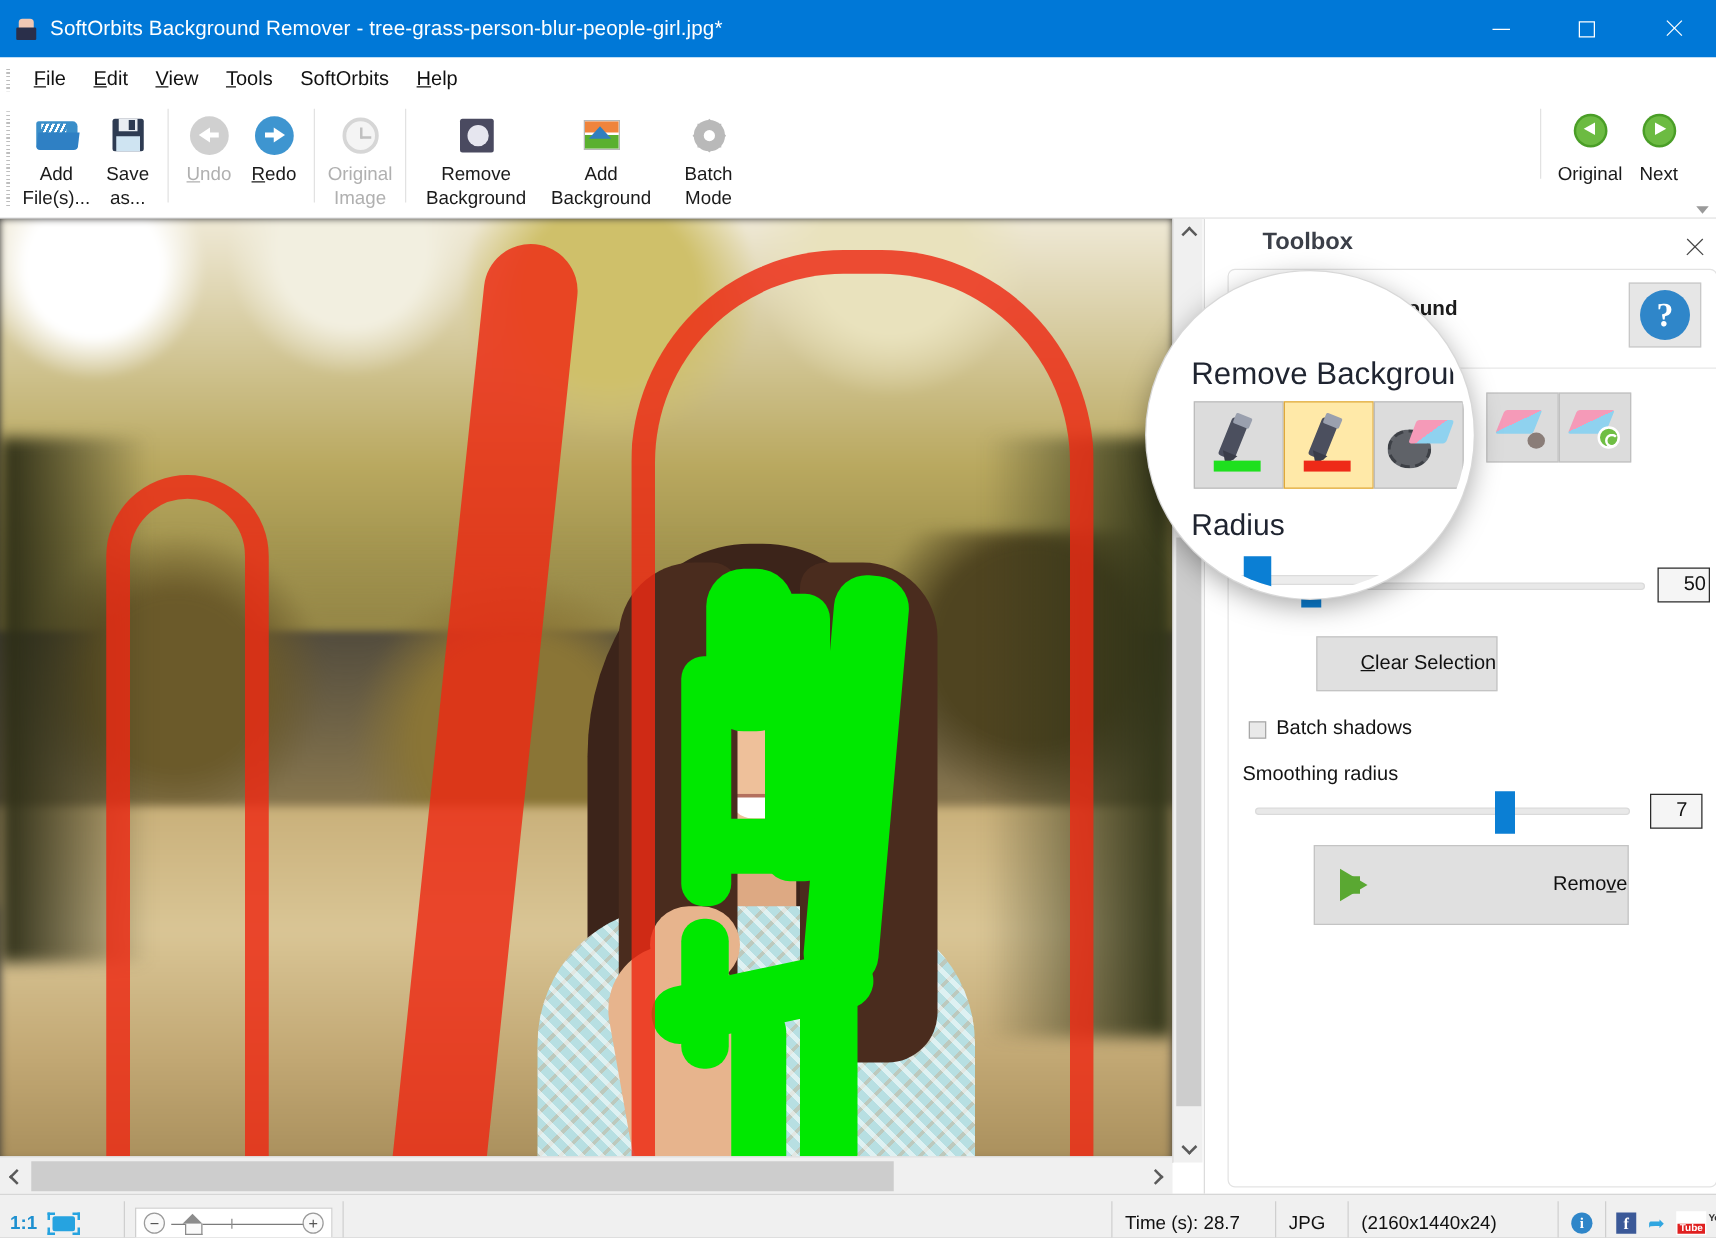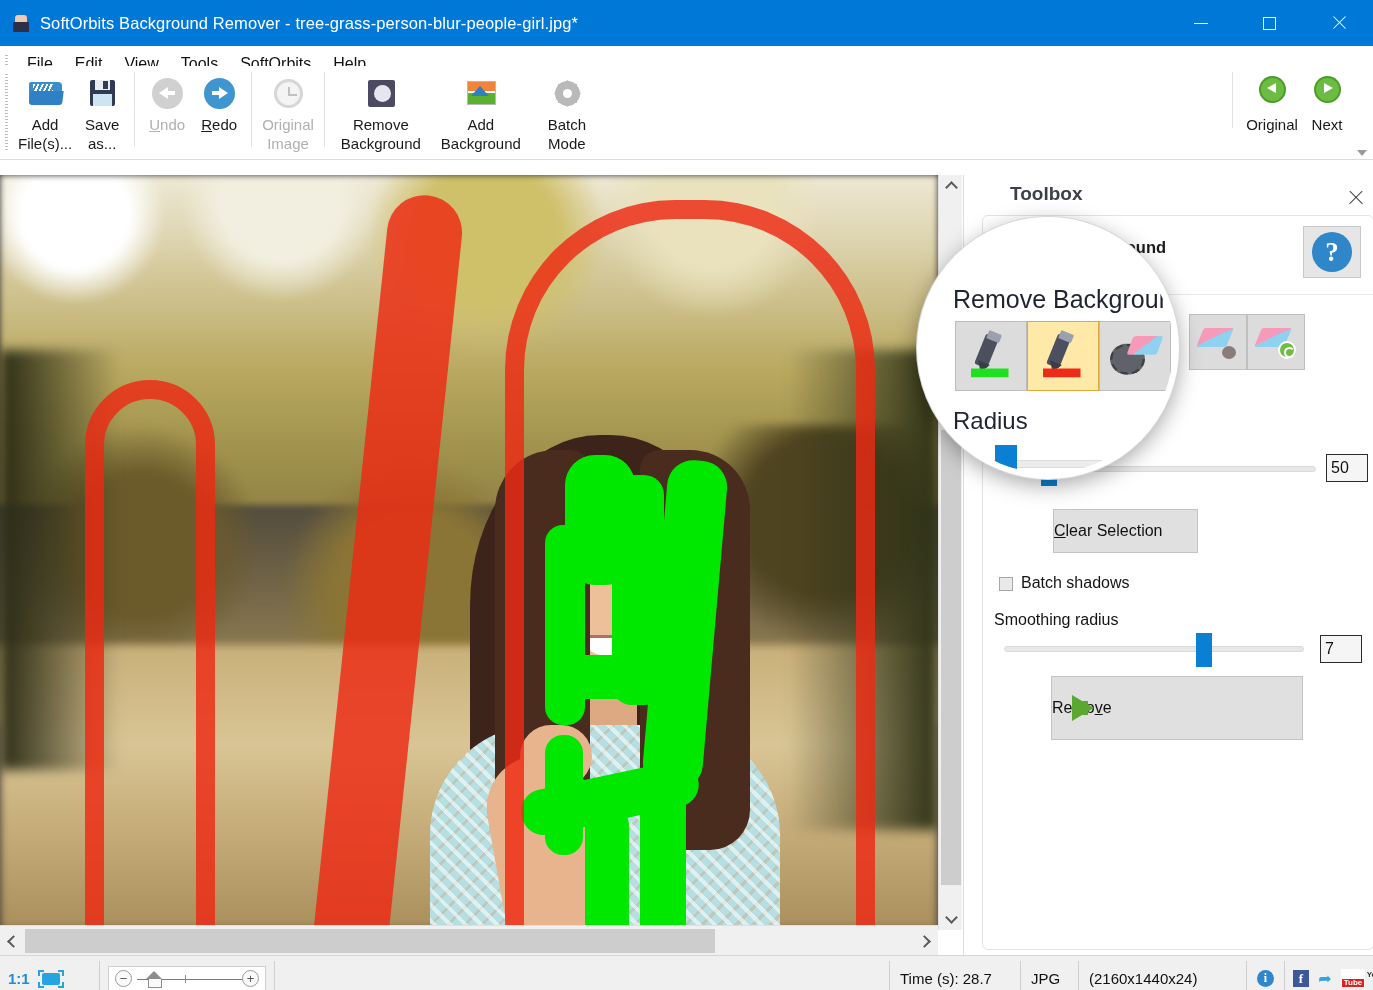--- a/index.html
+++ b/index.html
@@ -53,21 +53,21 @@
     width: 3px; height: 18px; margin-left: 5px; margin-right: 8px;
     background-image: repeating-linear-gradient(to bottom, #bdbdbd 0 1px, transparent 1px 3px);
   }
   .menu-item {
     font-size: 16px; color: #111; padding: 2px 11px; white-space: nowrap; cursor: default;
   }
   .menu-item u { text-decoration: underline; }
 
   
   .toolbar {
-    position: absolute; left: 0; top: 66px; width: 1373px; height: 94px;
+    position: absolute; left: 0; top: 81px; width: 1373px; height: 94px;
     background: #ffffff; border-bottom: 1px solid #ddd;
   }
   .tb-grip {
     position: absolute; left: 5px; top: 8px; width: 3px; height: 76px;
     background-image: repeating-linear-gradient(to bottom, #bdbdbd 0 1px, transparent 1px 3px);
   }
   .tb-group { position: absolute; top: 4px; display: flex; align-items: flex-start; }
   .tb-btn {
     display: flex; flex-direction: column; align-items: center; justify-content: flex-start;
     padding: 4px 4px 0; cursor: default; min-width: 52px;
@@ -328,25 +328,25 @@
     border:2px solid #fff; border-radius:50%; border-right-color:transparent;
   }
 
   .lbl { position:absolute; font-size:16px; color:#141414; }
   .slider-track {
     position:absolute; height:6px; background:#e8e8e8; border:1px solid #dadada; border-radius:3px;
   }
   .slider-thumb { position:absolute; width:16px; height:34px; background:#0b7fd4; }
   .spin {
     position:absolute; width:42px; height:28px; background:#f5f5f5; border:1px solid #2b2b2b;
-    font-size:16px; color:#111; padding:2px 4px; line-height:22px;
+    font-size:16px; color:#111; padding:2px 20px; line-height:22px;
   }
   .btn-grey {
     position:absolute; background:#e0e0e0; border:1px solid #c4c4c4;
-    display:flex; align-items:center; justify-content:flex-start;
+    display:flex; align-items:center; justify-content:flex-end;
     font-size:16px; color:#111;
   }
   .chk {
     position:absolute; width:14px; height:14px; background:#e9e9e9; border:1px solid #a8a8a8;
   }
   .arrow-green {
     position:absolute; left:20px; top:18px; width:0; height:0;
     border-top:13px solid transparent; border-bottom:13px solid transparent; border-left:22px solid #5aa832;
   }
   .arrow-green:before {

